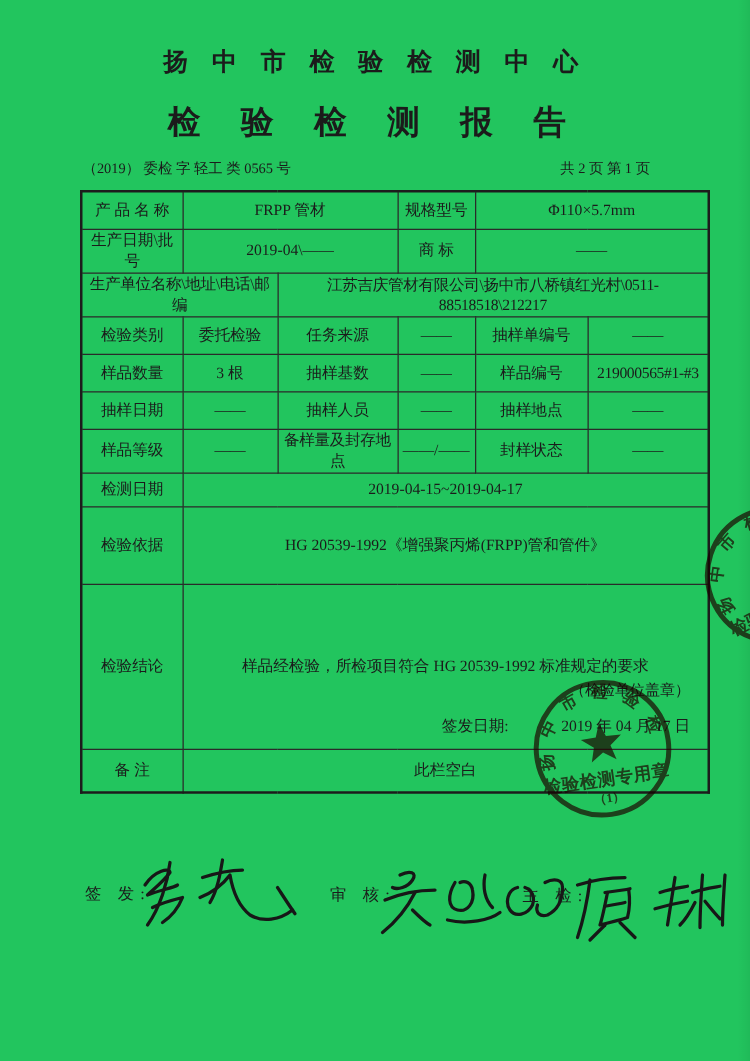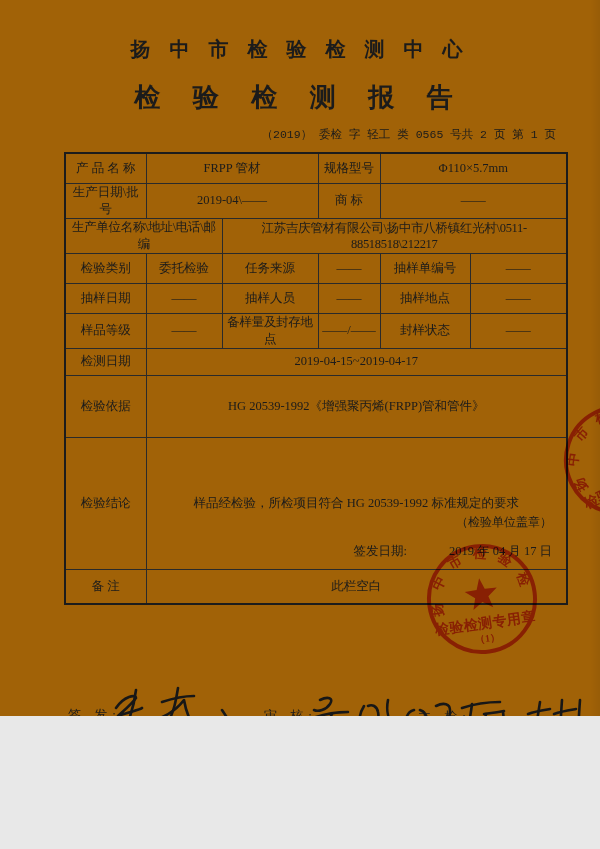--- a/index.html
+++ b/index.html
@@ -1,28 +1,28 @@
 <!DOCTYPE html>
 <html><head>
 <meta charset="utf-8">
 <style>
   * { margin:0; padding:0; box-sizing:border-box; }
   html,body { background:#e8e8e8; }
   .page {
-    position:relative; width:600px; height:716px; margin:0 auto;
-    background:#a16207; color:#1b1b1b; overflow:hidden;
+    position:relative; width:600px; height:849px; margin:0 auto;
+    background:#22c55e; color:#1b1b1b; overflow:hidden;
     font-family:"Liberation Serif","DejaVu Serif",serif;
   }
   .edge-shade { position:absolute; top:0; right:0; width:10px; height:100%;
     background:linear-gradient(to right, rgba(0,0,0,0), rgba(0,0,0,0.06)); pointer-events:none; }
 
   
   .org-title { padding-top:36px; text-align:center; font-size:20px; font-weight:bold; letter-spacing:7px; }
   .report-title { margin-top:17px; text-align:center; font-size:26px; font-weight:bold; letter-spacing:13px; }
-  .doc-row { display:flex; justify-content:flex-end; margin:12px 44px 0 66px; font-size:11.5px;font-family:Liberation Mono, monospace; }
+  .doc-row { display:flex; justify-content:space-between; margin:12px 80px 0 66px; font-size:11.5px; }
 
   
   table.report { position:absolute; left:64px; top:152px; width:502px;
     border-collapse:collapse; table-layout:fixed; border:2.5px solid #1c1c1c;padding-left:32px; }
   table.report td { border:1.4px solid #2a2a2a; font-size:12.5px; text-align:center;
     padding:0 2px; overflow:hidden; vertical-align:middle; }
   tr.h30{height:30px} tr.h33{height:33px} tr.h29{height:29px} tr.h27{height:27px}
   tr.h62{height:62px} tr.h132{height:132px} tr.h35{height:35px}
   td.lft { text-align:left; padding-left:8px; }
   td.tight { font-size:11.5px; letter-spacing:-0.3px; }
@@ -79,20 +79,28 @@
         <td colspan="2" class="tight">生产单位名称\地址\电话\邮编</td>
         <td colspan="4" class="lft tight">江苏吉庆管材有限公司\扬中市八桥镇红光村\0511-88518518\212217</td>
       </tr>
       <tr class="h30">
         <td>检验类别</td>
         <td>委托检验</td>
         <td>任务来源</td>
         <td>——</td>
         <td>抽样单编号</td>
         <td>——</td>
+      </tr>
+      <tr class="h30">
+        <td>样品数量</td>
+        <td>3 根</td>
+        <td>抽样基数</td>
+        <td>——</td>
+        <td>样品编号</td>
+        <td class="small">219000565#1-#3</td>
       </tr>
       <tr class="h30">
         <td>抽样日期</td>
         <td>——</td>
         <td>抽样人员</td>
         <td>——</td>
         <td>抽样地点</td>
         <td>——</td>
       </tr>
       <tr class="h30">

